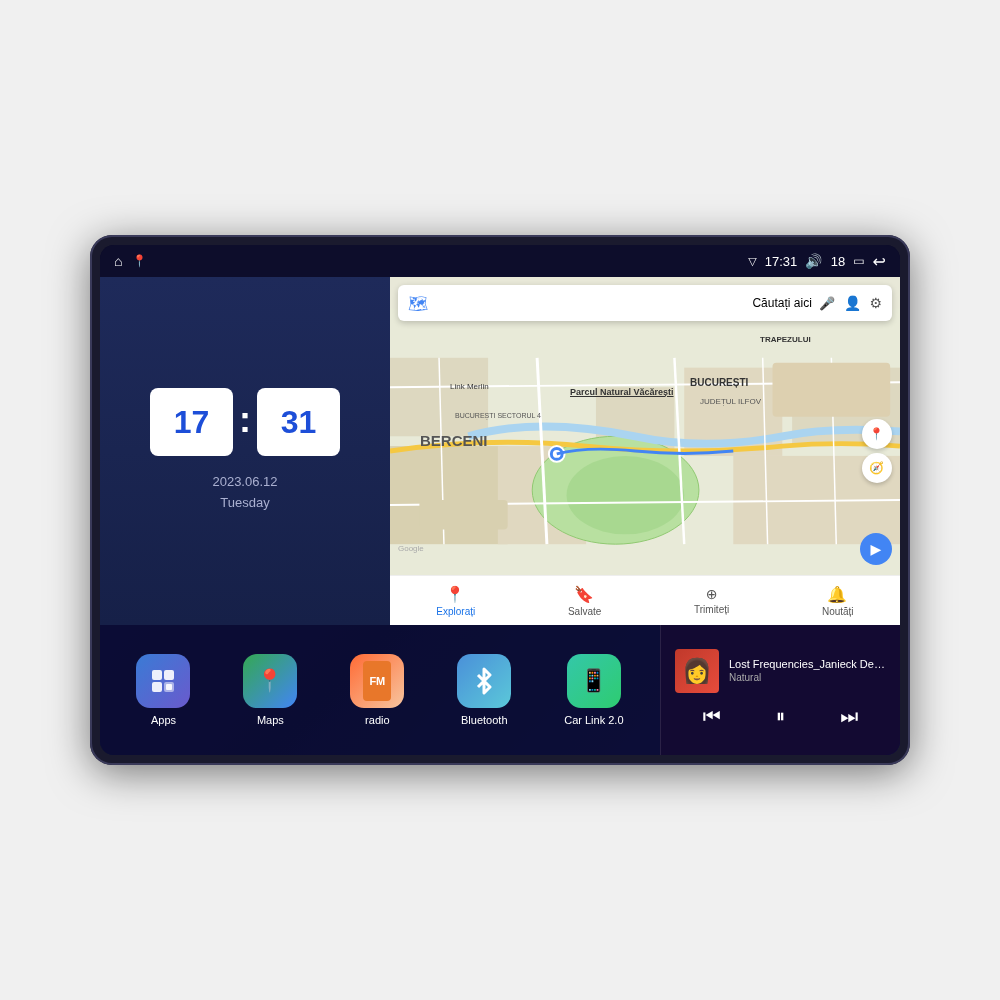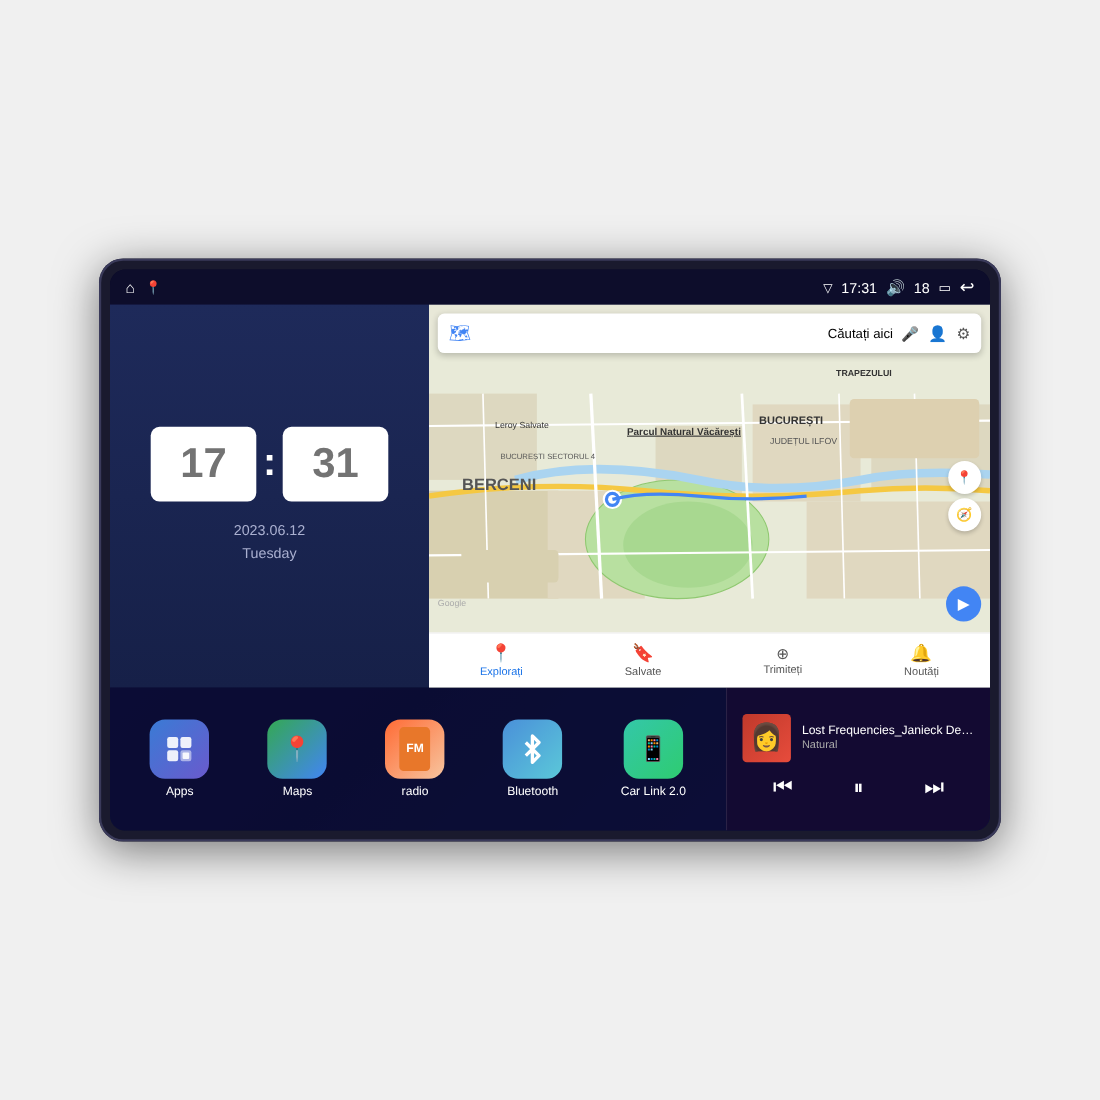--- a/index.html
+++ b/index.html
@@ -96,28 +96,28 @@
     .clock-display {
       display: flex;
       align-items: center;
       gap: 6px;
       margin-bottom: 16px;
     }
 
     .clock-block {
       background: white;
       border-radius: 8px;
-      width: 96px;
+      width: 83px;
       height: 68px;
       display: flex;
       align-items: center;
       justify-content: center;
-      font-size: 38px;
+      font-size: 32px;
       font-weight: 700;
-      color: #737373;
+      color: #1d4ed8;
     }
 
     .clock-colon {
       color: white;
       font-size: 36px;
       font-weight: 700;
       margin-bottom: 4px;
     }
 
     .clock-date {
@@ -426,21 +426,21 @@
           <div class="map-search-bar">
             <span class="map-search-icon" style="color:#4285f4; font-size:16px;">🗺</span>
             <span class="map-search-text">Căutați aici</span>
             <span class="map-search-mic">🎤</span>
             <span style="font-size:14px; color:#555;">👤</span>
             <span style="font-size:14px; color:#555;">⚙</span>
           </div>
 
           
           <div style="position:absolute; top:110px; left:180px; font-size:9px; color:#333; font-weight:600; z-index:5;text-decoration:underline;">Parcul Natural Văcărești</div>
-          <div style="position:absolute; top:105px; left:60px; font-size:8px; color:#333; z-index:5;">Leroy Salvate</div>
+          <div style="position:absolute; top:105px; left:60px; font-size:8px; color:#333; z-index:5;">Link Merlin</div>
           <div style="position:absolute; top:155px; left:30px; font-size:15px; color:#555; font-weight:700; z-index:5;">BERCENI</div>
           <div style="position:absolute; top:100px; left:300px; font-size:10px; color:#333; font-weight:700; z-index:5;">BUCUREȘTI</div>
           <div style="position:absolute; top:120px; left:310px; font-size:8px; color:#555; z-index:5;">JUDEȚUL ILFOV</div>
           <div style="position:absolute; top:58px; left:370px; font-size:8px; color:#333; font-weight:700; z-index:5;">TRAPEZULUI</div>
           <div style="position:absolute; top:135px; left:65px; font-size:7px; color:#555; z-index:5;">BUCUREȘTI SECTORUL 4</div>
           <div style="position:absolute; bottom:72px; left:8px; font-size:8px; color:#aaa; z-index:5;">Google</div>
 
           
           <div class="map-controls">
             <div class="map-ctrl-btn">📍</div>

